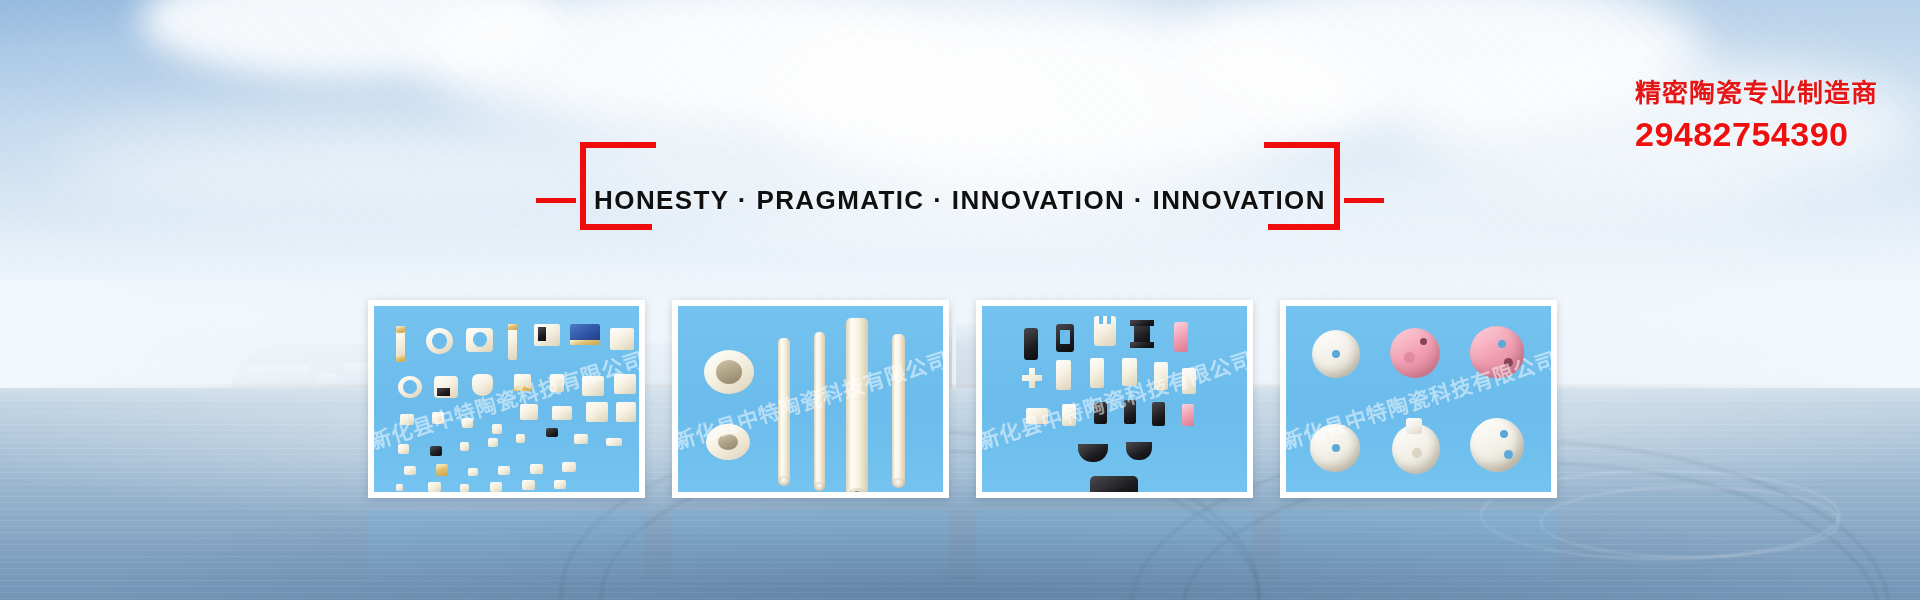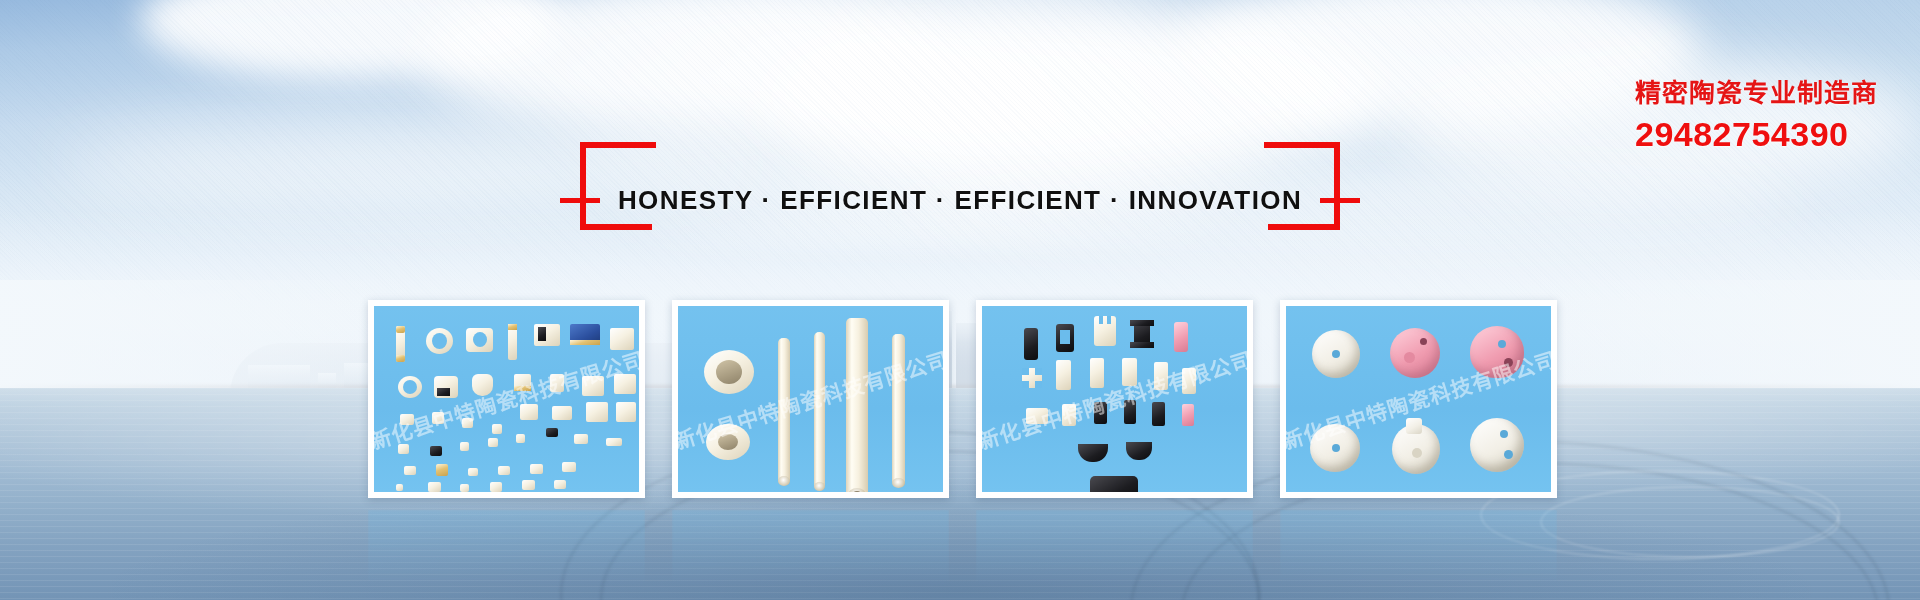--- a/index.html
+++ b/index.html
@@ -305,21 +305,21 @@
     </div>
     <div class="bracket right">
       <i class="h1"></i>
         <i class="v"></i>
         <i class="h2"></i>
     </div>
 
 
     <div class="slogan-en-wrap">
       <span class="dash"></span>
-      <span class="slogan-en">HONESTY · EFFICIENT · EFFICIENT · INNOVATION</span>
+      <span class="slogan-en">HONESTY · PRAGMATIC · INNOVATION · INNOVATION</span>
       <span class="dash"></span>
     </div>
   </div>
 
   <div class="contact">
     <div class="c-title">精密陶瓷专业制造商</div>
     <div class="c-phone">29482754390</div>
   </div>
 
   <div class="refl r1">

